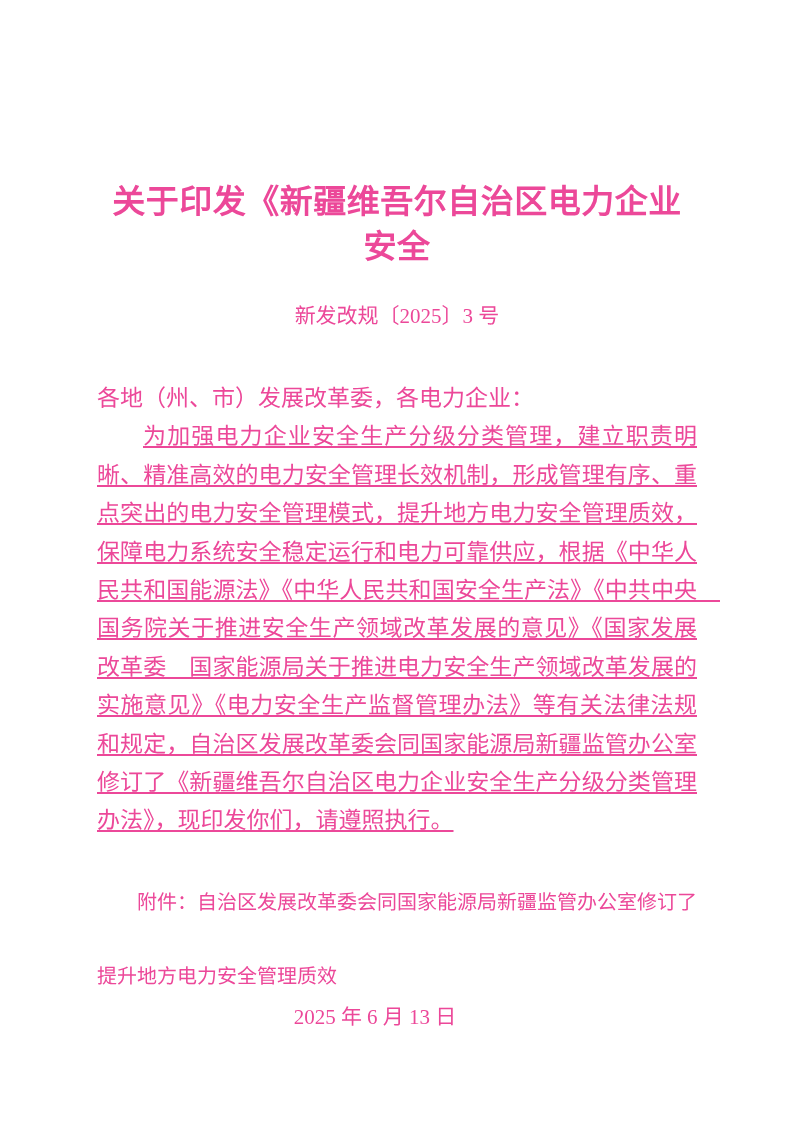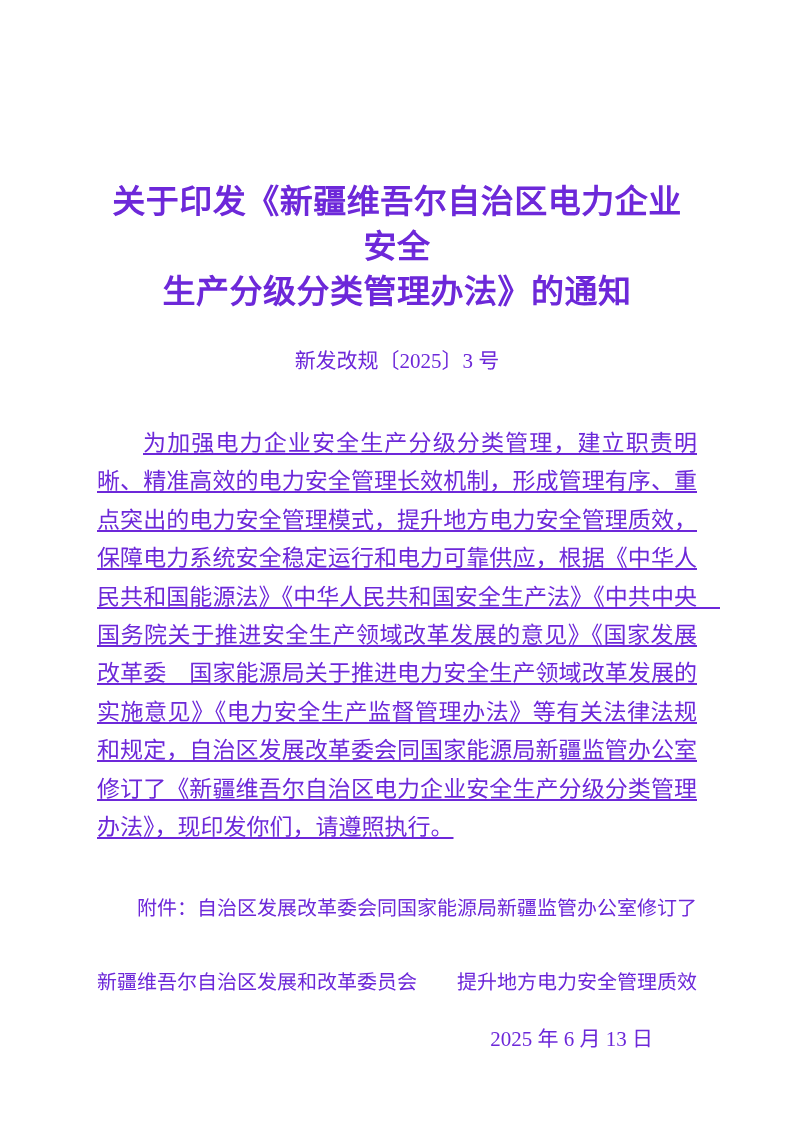--- a/index.html
+++ b/index.html
@@ -7,21 +7,21 @@
     padding: 0;
     background: #ffffff;
   }
   .page {
     position: relative;
     width: 793px;
     height: 1122px;
     margin: 0 auto;
     box-sizing: border-box;
     background: #ffffff;
-    color: #6d28d9;
+    color: #ec4899;
     padding: 180px 96px 0 97px;
     font-family: "Liberation Serif", "DejaVu Serif", serif;
     overflow: hidden;
   }
   .title {
     margin: 0;
     text-align: center;
     font-size: 33px;
     font-weight: bold;
     line-height: 45px;
@@ -57,44 +57,43 @@
   }
   .signature-row {
     margin-top: 44px;
     display: flex;
     justify-content: space-between;
     font-size: 20px;
     line-height: 30px;
     white-space: nowrap;
   }
   .date-line {
-    margin-top: 28px;
-    text-align: right;
+    margin-top: 12px;
+    text-align: center;
     padding-right: 44px;
     font-size: 21px;
     line-height: 28px;
   }
 </style>
 </head>
 <body>
 
 <div class="page">
 
   <h1 class="title">
     <span class="title-line">关于印发《新疆维吾尔自治区电力企业安全</span>
-    <span class="title-line">生产分级分类管理办法》的通知</span>
   </h1>
 
   <div class="doc-number">新发改规〔2025〕3 号</div>
 
   <div class="body-block">
+    <p class="salutation">各地（州、市）发展改革委，各电力企业：</p>
     <p class="paragraph">为加强电力企业安全生产分级分类管理，建立职责明晰、精准高效的电力安全管理长效机制，形成管理有序、重点突出的电力安全管理模式，提升地方电力安全管理质效，保障电力系统安全稳定运行和电力可靠供应，根据《中华人民共和国能源法》《中华人民共和国安全生产法》《中共中央　国务院关于推进安全生产领域改革发展的意见》《国家发展改革委　国家能源局关于推进电力安全生产领域改革发展的实施意见》《电力安全生产监督管理办法》等有关法律法规和规定，自治区发展改革委会同国家能源局新疆监管办公室修订了《新疆维吾尔自治区电力企业安全生产分级分类管理办法》，现印发你们，请遵照执行。</p>
     <p class="attachment">附件：自治区发展改革委会同国家能源局新疆监管办公室修订了</p>
   </div>
 
   <div class="signature-row">
-    <span>新疆维吾尔自治区发展和改革委员会</span>
     <span>提升地方电力安全管理质效</span>
   </div>
 
   <div class="date-line">2025 年 6 月 13 日</div>
 
 </div>
 
 </body></html>

